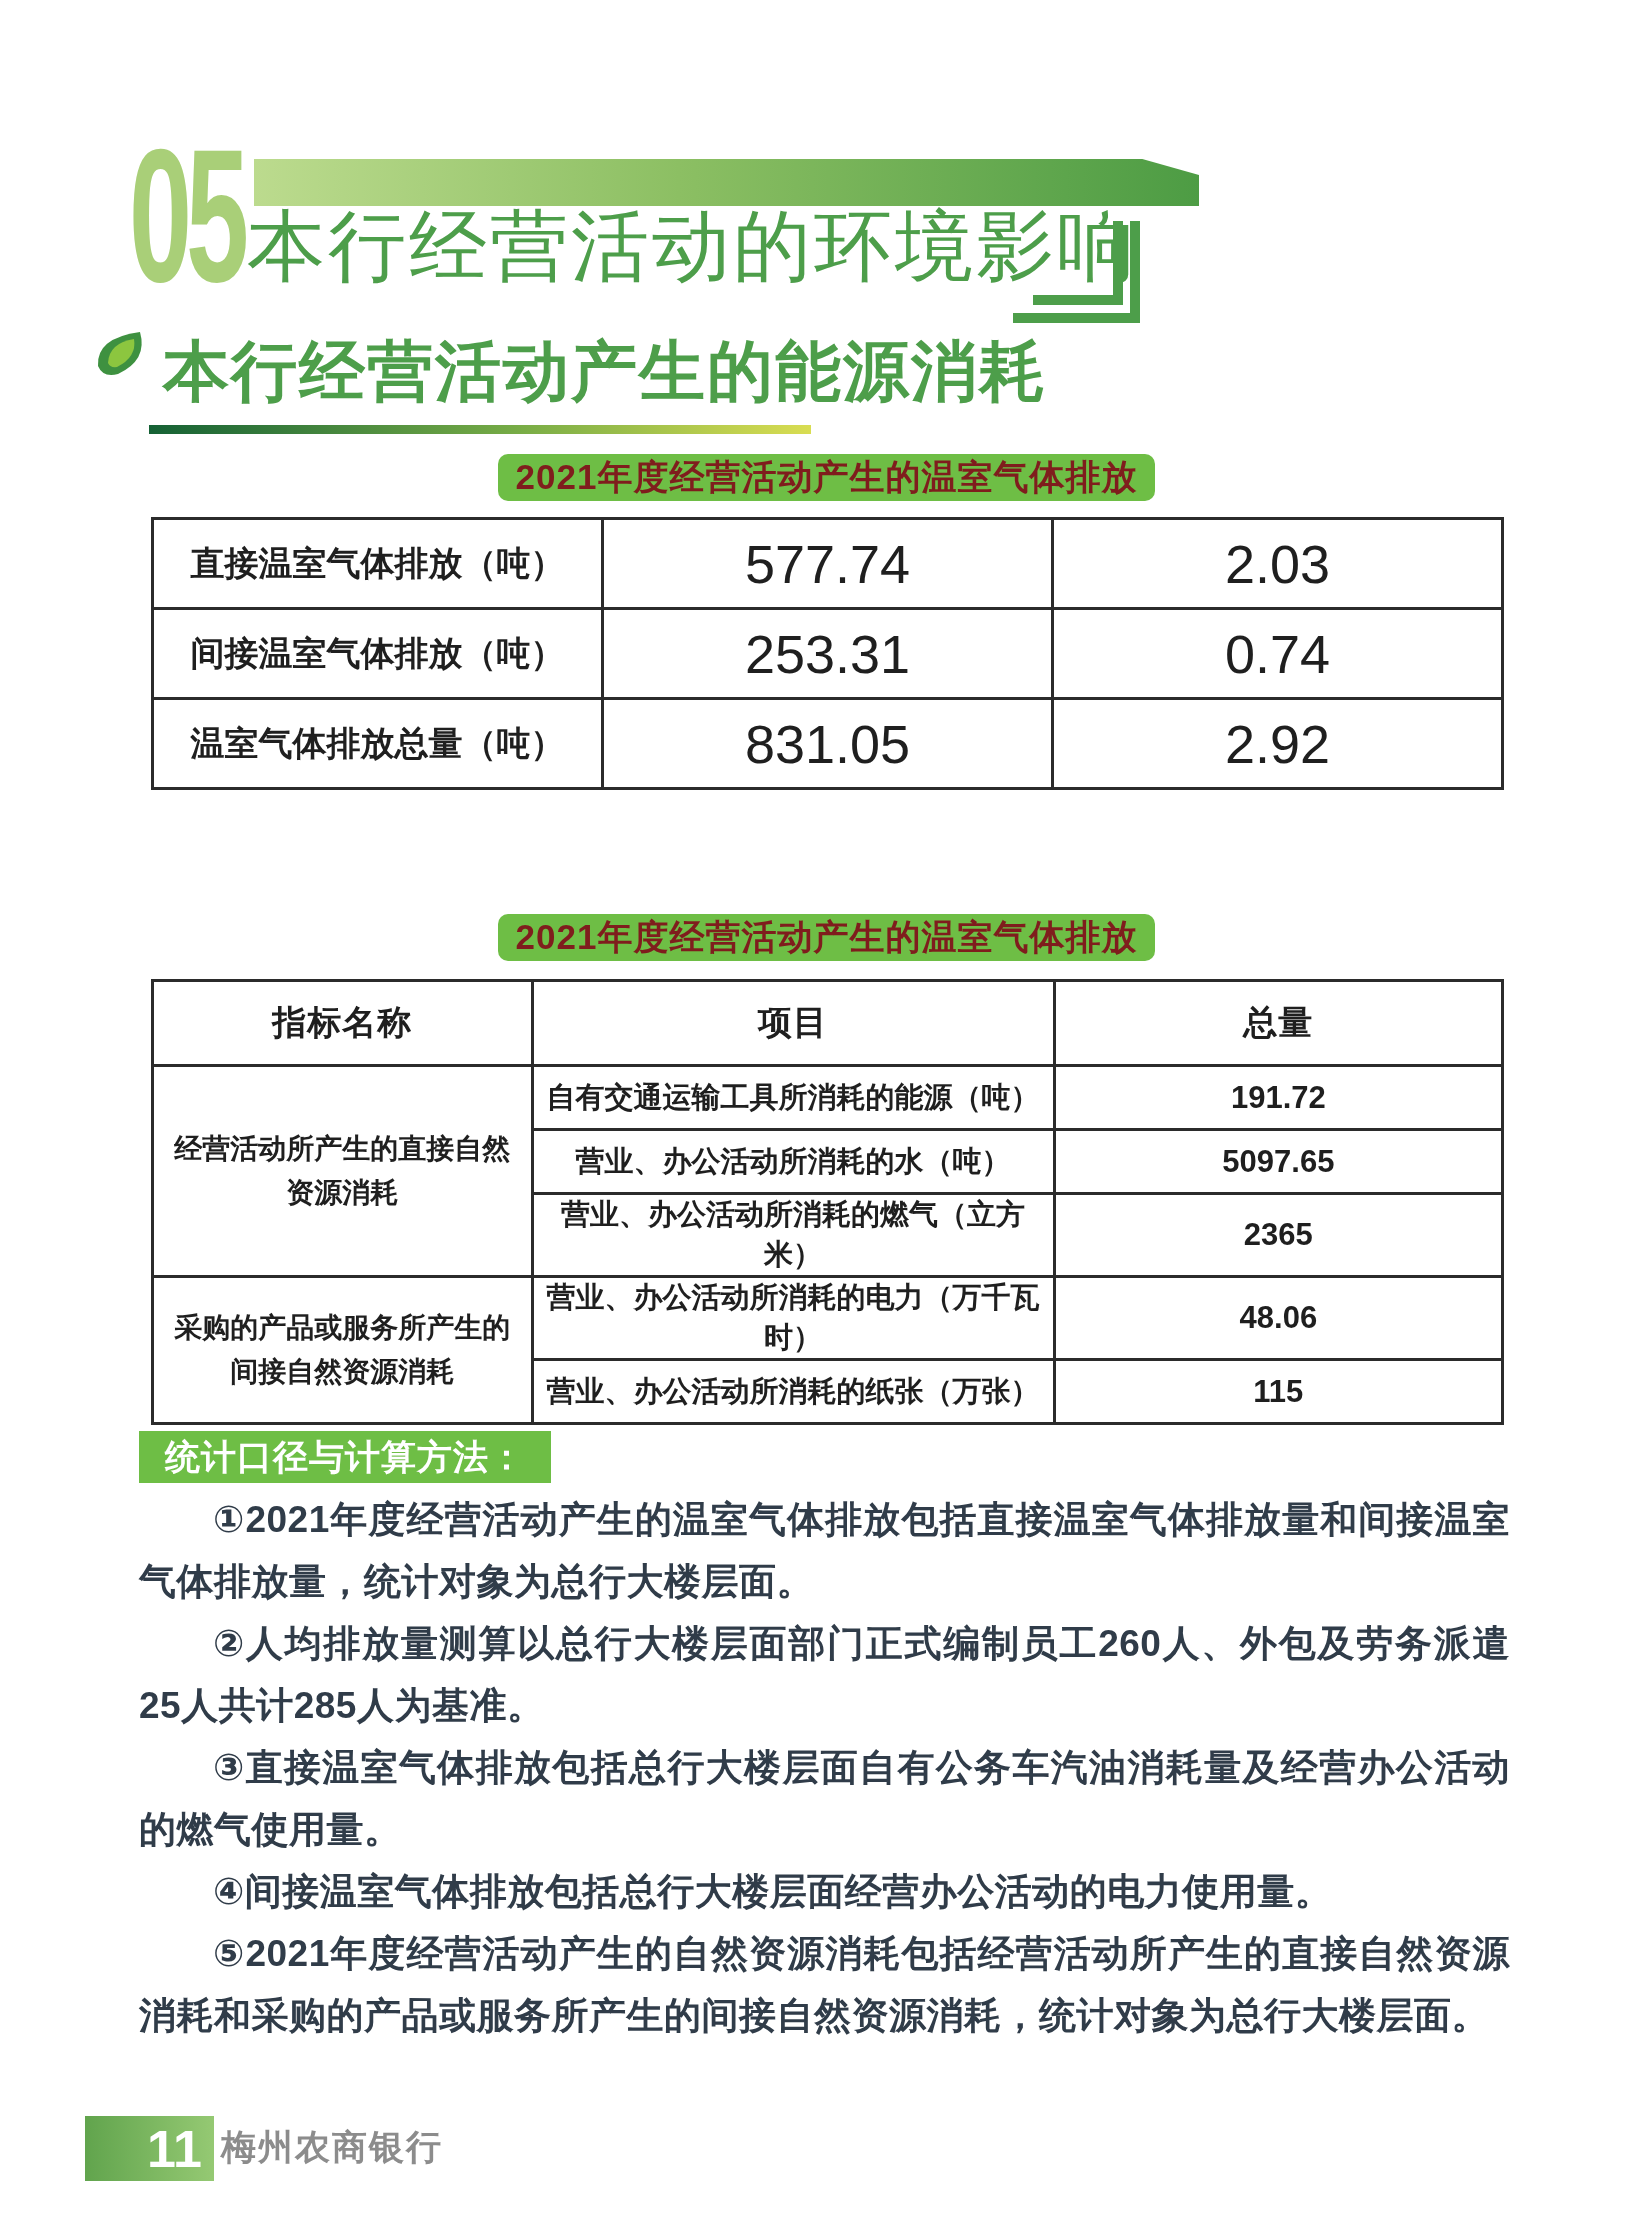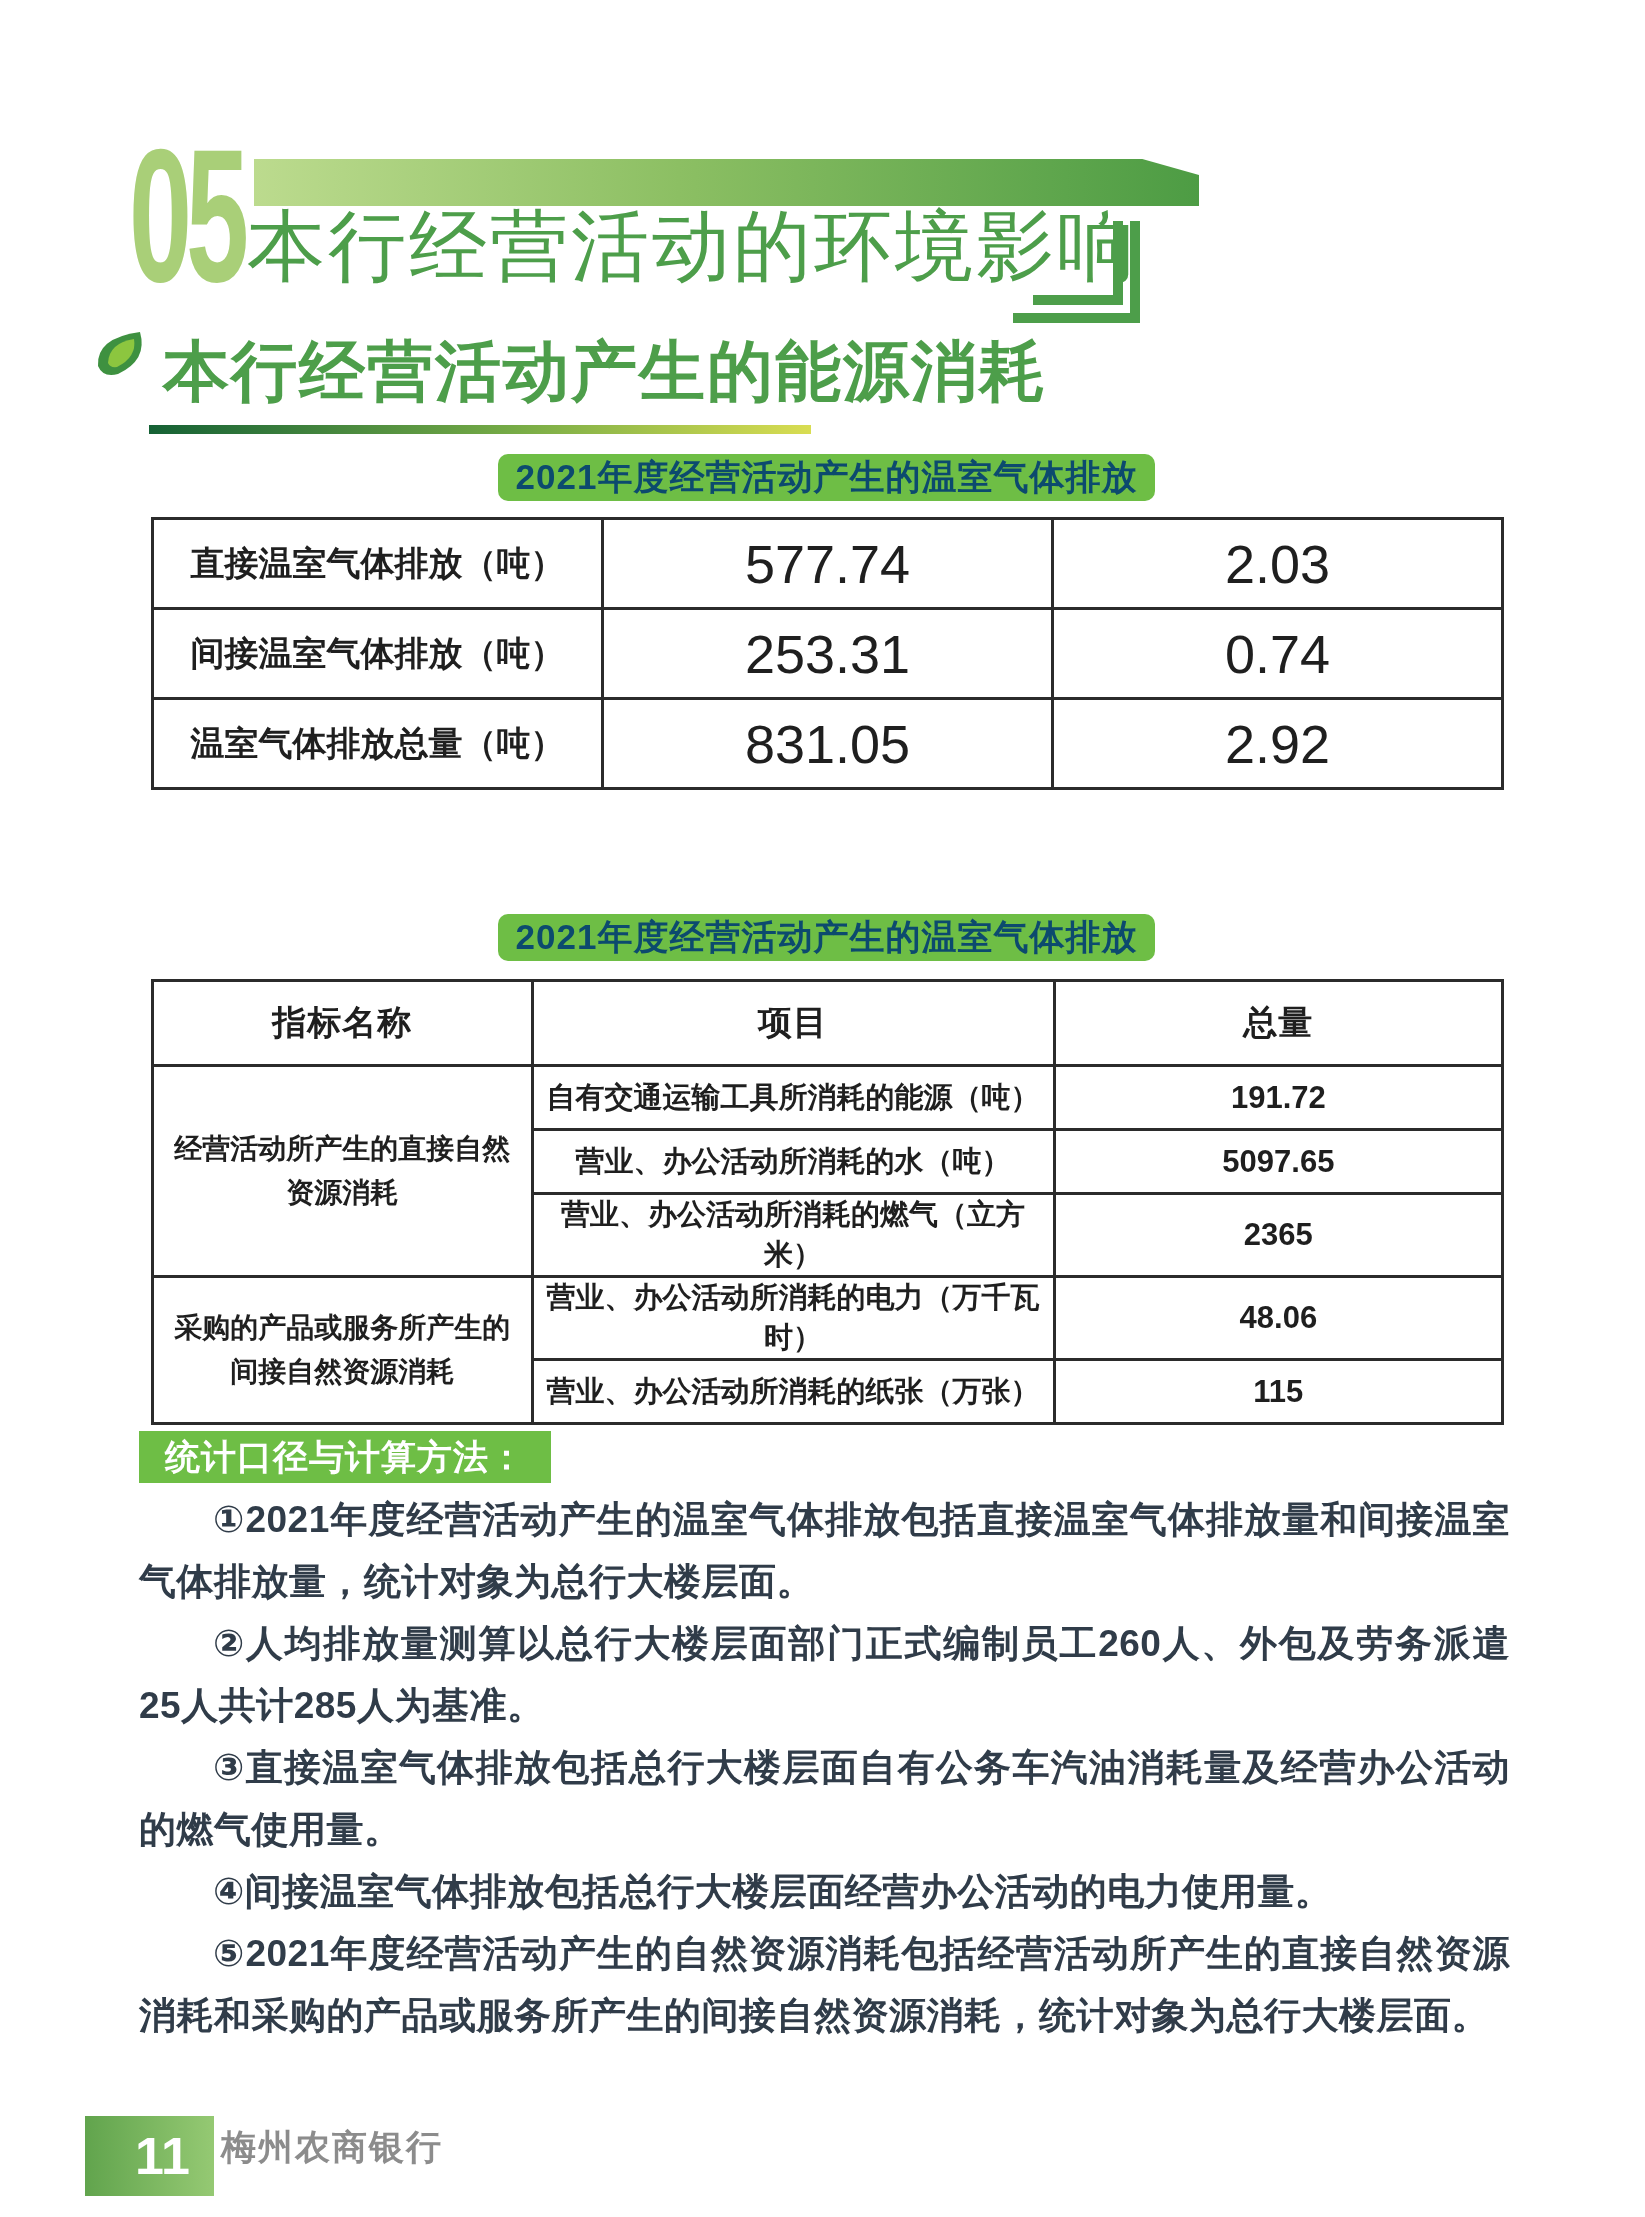--- a/index.html
+++ b/index.html
@@ -31,21 +31,21 @@
     position:absolute;left:163px;top:328px;margin:0;
     font-size:66px;line-height:86px;font-weight:900;color:#4d9e4a;letter-spacing:2px;
   }
   .section-underline{
     position:absolute;left:149px;top:425px;width:662px;height:9px;
     background:linear-gradient(90deg,#156135,#76ab46 55%,#d9dd52);
   }
   
   .banner{
     position:absolute;left:498px;width:657px;height:47px;border-radius:10px;
-    background:#6ebe45;color:#0c4a6e;font-size:35px;font-weight:700;
+    background:#6ebe45;color:#7f1d1d;font-size:35px;font-weight:700;
     display:flex;align-items:center;justify-content:center;letter-spacing:1px;
   }
   .banner.b1{top:454px;}
   .banner.b2{top:914px;}
   .notes-badge{
     position:absolute;left:139px;top:1431px;height:52px;border-radius:0;
     background:#6ebe45;color:#fff;font-size:35px;font-weight:700;
     display:inline-flex;align-items:center;padding:0 26px;letter-spacing:1px;
   }
   
@@ -65,23 +65,23 @@
   .t2 td.proj{font-size:29px;font-weight:700;}
   .t2 td.num{font-size:31px;font-weight:700;}
   
   .notes{position:absolute;left:139px;top:1489px;width:1371px;}
   .notes p{
     margin:0;font-size:37px;line-height:62px;font-weight:700;color:#303c49;
     text-indent:2em;text-align:justify;letter-spacing:0.5px;
   }
   
   .footer-box{
-    position:absolute;left:85px;top:2116px;width:129px;height:80px;
+    position:absolute;left:85px;top:2116px;width:129px;height:65px;
     background:linear-gradient(90deg,#61a44d,#95c973);
-    display:flex;align-items:center;justify-content:flex-end;padding-right:24px;box-sizing:border-box;
+    display:flex;align-items:center;justify-content:flex-end;padding-right:12px;box-sizing:border-box;
   }
   .footer-box span{color:#fff;font-size:52px;font-weight:900;line-height:62px;}
   .bank-name{
     position:absolute;left:221px;top:2125px;font-size:35px;line-height:44px;
     font-weight:700;color:#8c8c8c;letter-spacing:2px;
   }
 </style>
 </head>
 <body>
 

